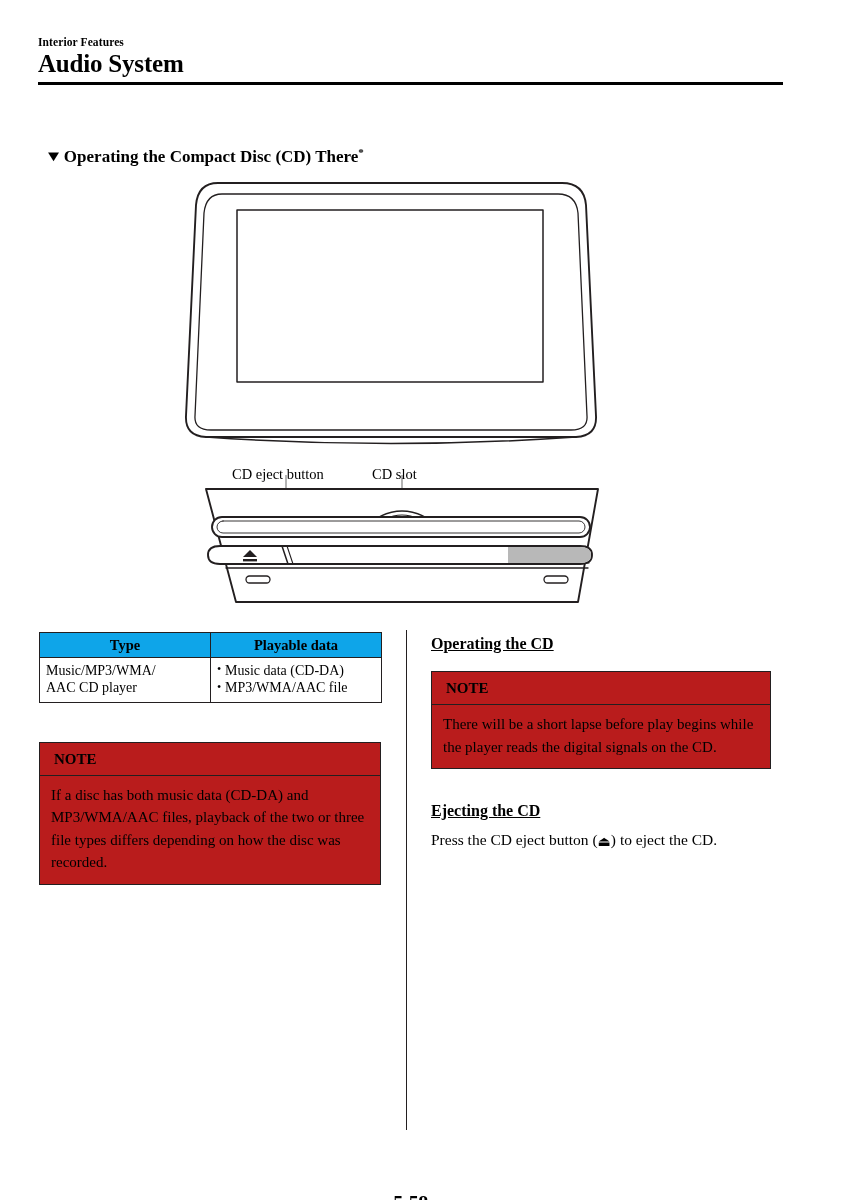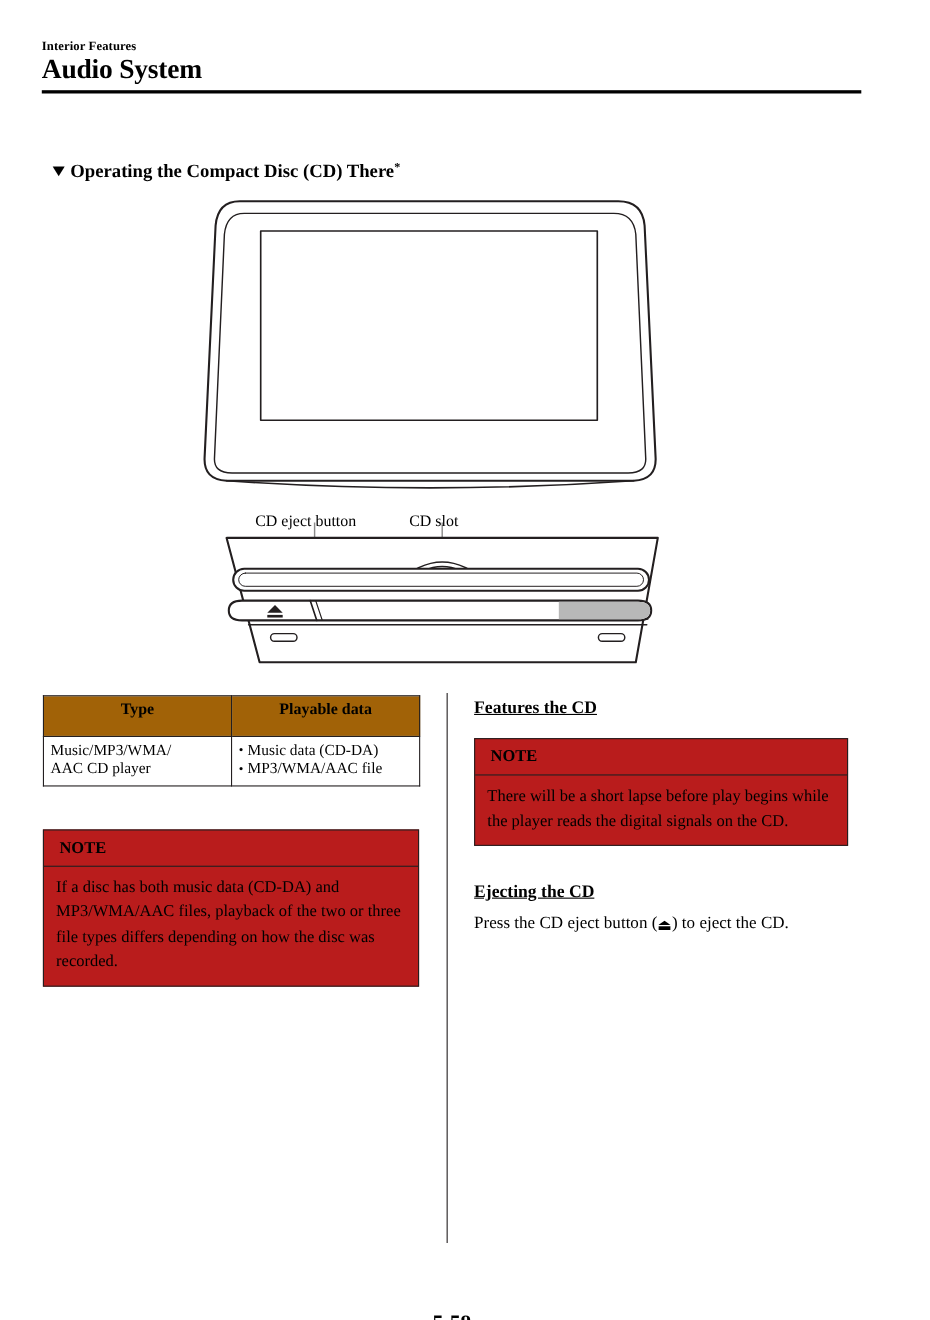--- a/index.html
+++ b/index.html
@@ -113,24 +113,24 @@
     border: 1.3px solid #231f20;
   }
   table.spec-table th,
   table.spec-table td {
     border: 1.3px solid #231f20;
     font-size: 14px;
     line-height: 17.5px;
     vertical-align: top;
   }
   table.spec-table th {
-    background: #a16207;
+    background: #0ea5e9;
     font-weight: bold;
     text-align: center;
-    padding: 4px 4px 14px 4px;
+    padding: 4px 4px 2px 4px;
     font-size: 14.5px;
   }
   table.spec-table td {
     padding: 4px 5px 5px 6px;
   }
   table.spec-table td.col-type { width: 164px; }
   .bullet-list { margin: 0; padding: 0; list-style: none; }
   .bullet-list li { position: relative; padding-left: 8px; }
   .bullet-list li::before {
     content: "\2022";
@@ -302,21 +302,21 @@
   <div class="note-box" id="note-left">
     <div class="note-head">NOTE</div>
     <div class="note-body">If a disc has both music data (CD-DA) and MP3/WMA/AAC files, playback of the two or three file types differs depending on how the disc was recorded.</div>
   </div>
 
 </div>
 
 <div id="right-column">
 
   <div>
-    <div class="sub-heading">Features the CD</div>
+    <div class="sub-heading">Operating the CD</div>
   </div>
 
   <div class="note-box" id="note-right">
     <div class="note-head">NOTE</div>
     <div class="note-body">There will be a short lapse before play begins while the player reads the digital signals on the CD.</div>
   </div>
 
   <div id="eject-section">
     <div class="sub-heading">Ejecting the CD</div>
     <div class="body-text"><span>Press the CD eject button (</span><span class="eject-glyph">⏏</span><span>) to eject the CD.</span></div>

